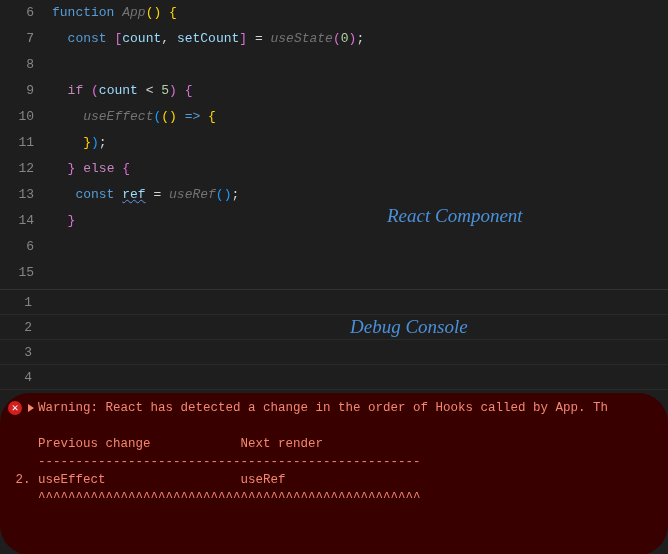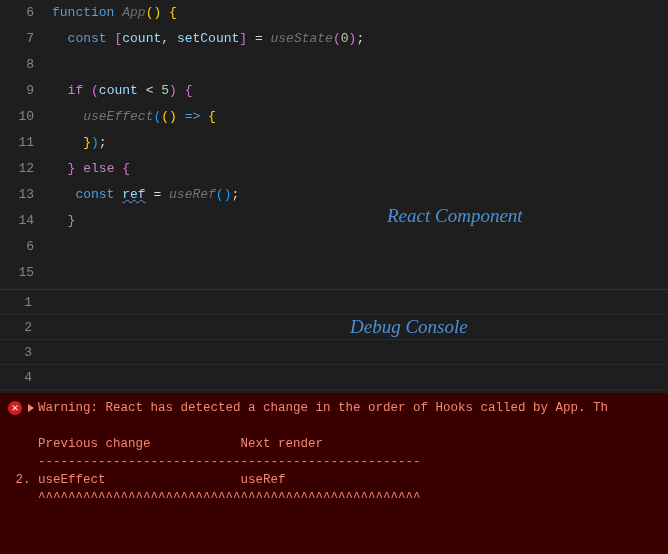--- a/index.html
+++ b/index.html
@@ -61,20 +61,21 @@
   .errorbox {
     background: #390000;
     color: #f48771;
     height: 162px;
     padding: 6px 8px 6px 8px;
     font-size: 12.5px;
     line-height: 18px;
     overflow: hidden;
     white-space: nowrap;
     position: relative;
+    border-radius: 30px;
   }
   .errorbox .erow { white-space: pre; }
   .errIcon {
     display: inline-flex;
     width: 14px; height: 14px;
     background: #d11e1e;
     color: #fff;
     border-radius: 50%;
     align-items: center; justify-content: center;
     font-size: 11px; font-weight: bold;

